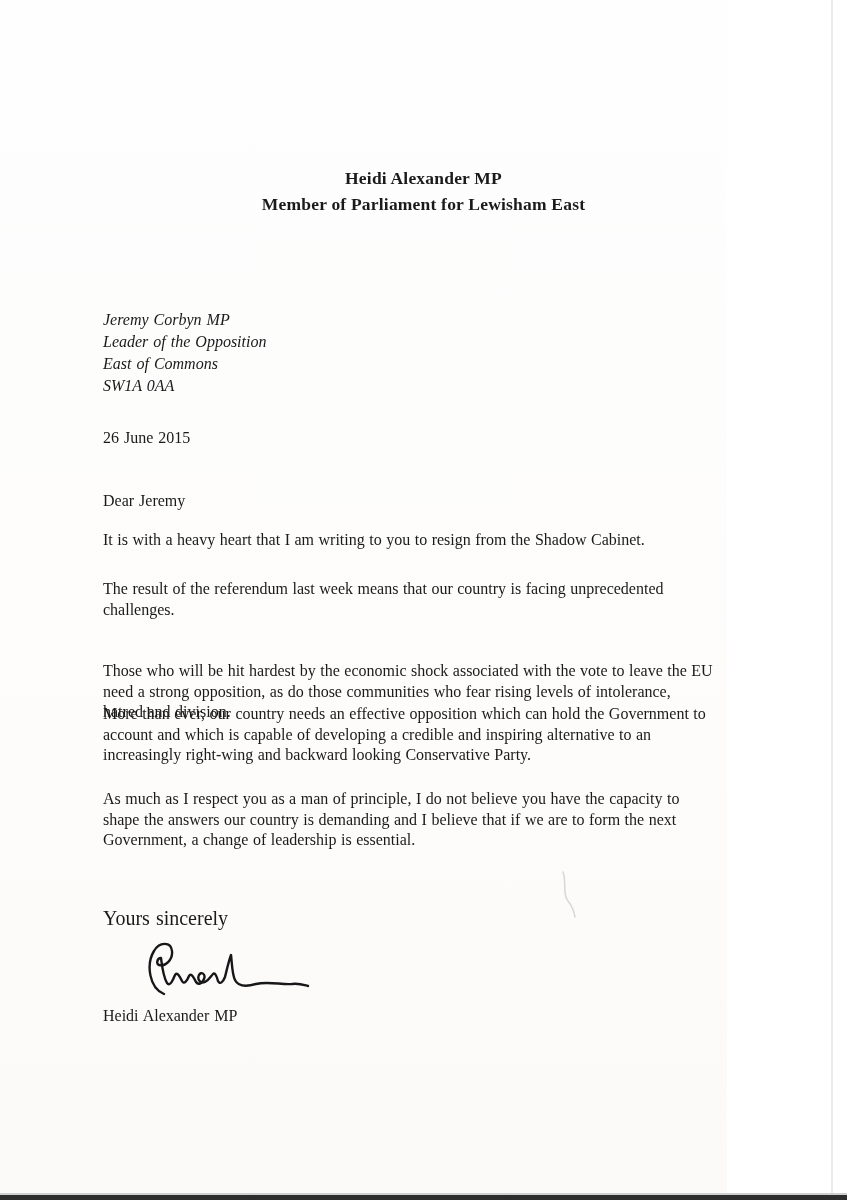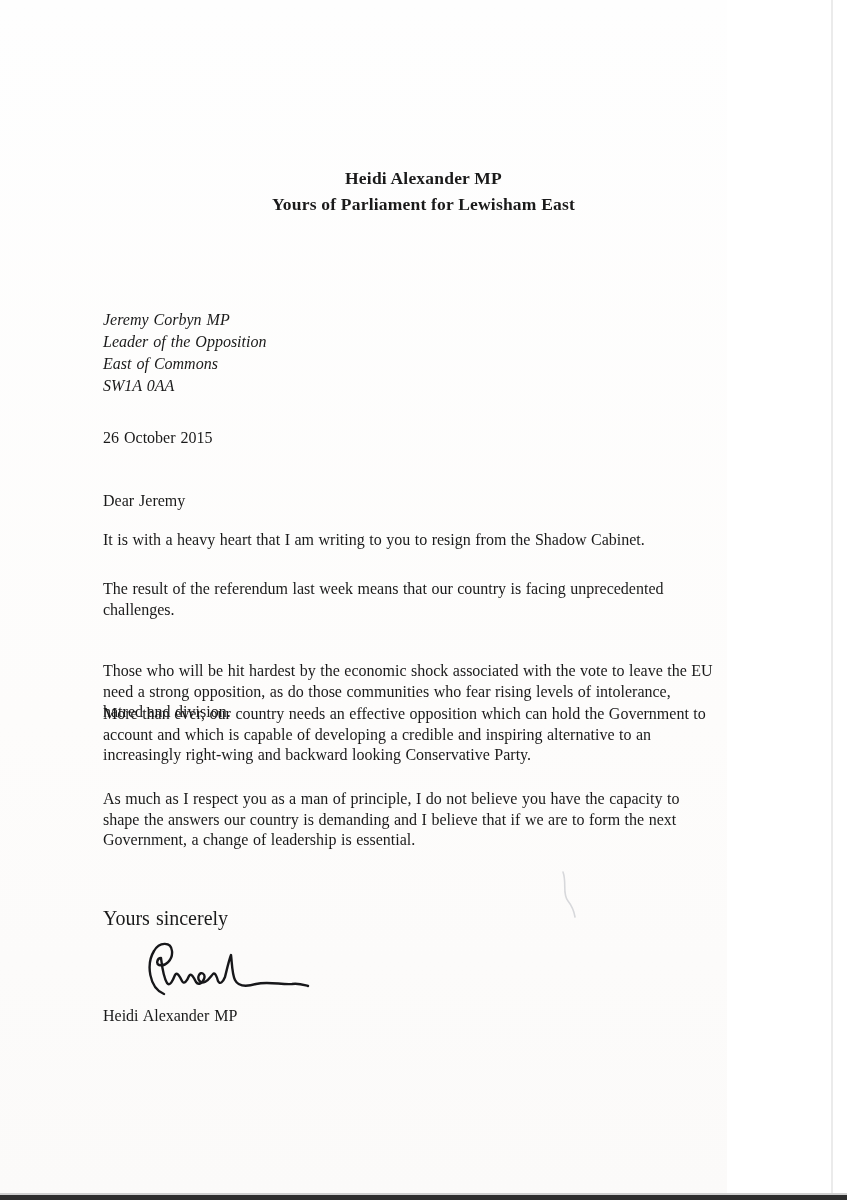--- a/index.html
+++ b/index.html
@@ -123,31 +123,31 @@
     background: #2d2d2d;
   }
 </style>
 </head>
 <body>
 
 <div class="page">
 
   <div class="letterhead">
     <div>Heidi Alexander MP</div>
-    <div>Yours of Parliament for Lewisham East</div>
+    <div>Member of Parliament for Lewisham East</div>
   </div>
 
   <div class="address">
     <div>Jeremy Corbyn MP</div>
     <div>Leader of the Opposition</div>
     <div>East of Commons</div>
     <div>SW1A 0AA</div>
   </div>
 
-  <div class="date-line">26 October 2015</div>
+  <div class="date-line">26 June 2015</div>
 
   <div class="salutation">Dear Jeremy</div>
 
   <div class="para p1">It is with a heavy heart that I am writing to you to resign from the Shadow Cabinet.</div>
   <div class="para p2">The result of the referendum last week means that our country is facing unprecedented
 challenges.</div>
   <div class="para p3">Those who will be hit hardest by the economic shock associated with the vote to leave the EU
 need a strong opposition, as do those communities who fear rising levels of intolerance,
 hatred and division.</div>
   <div class="para p4">More than ever, our country needs an effective opposition which can hold the Government to

